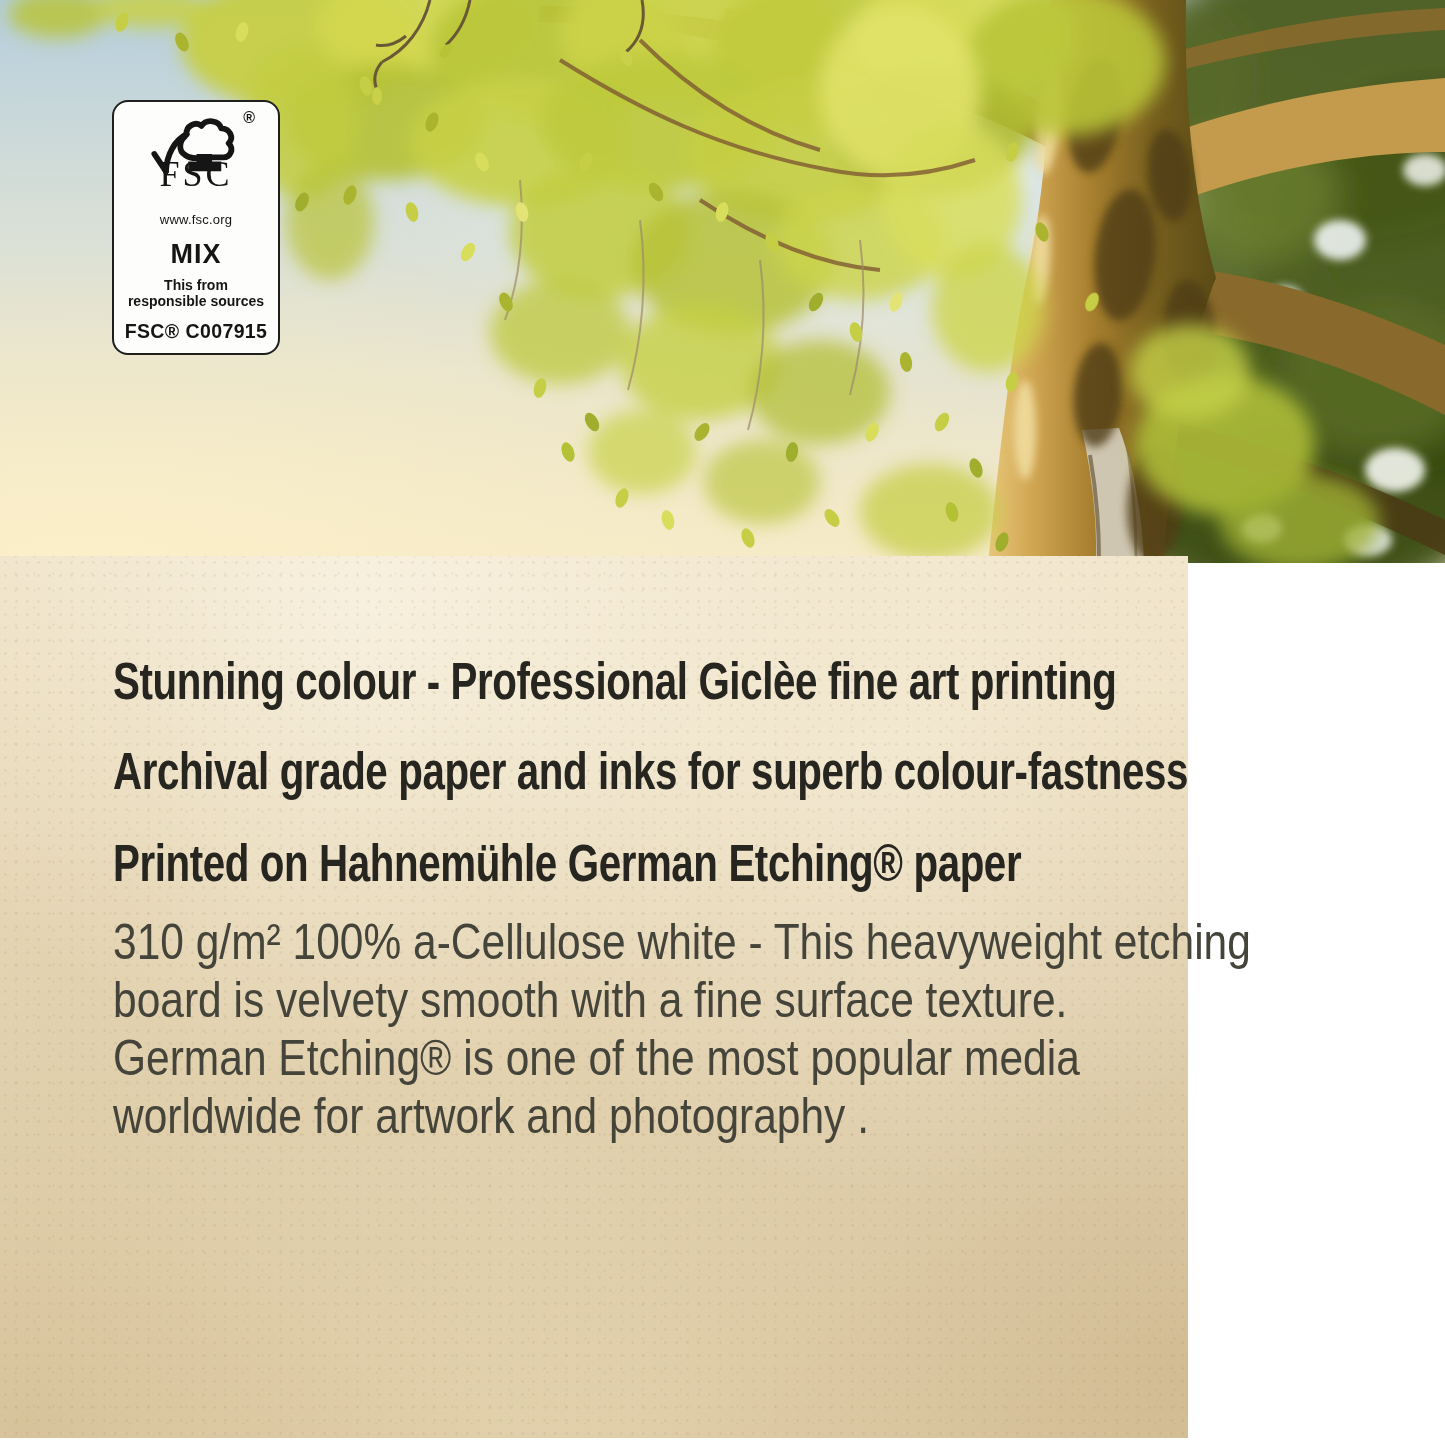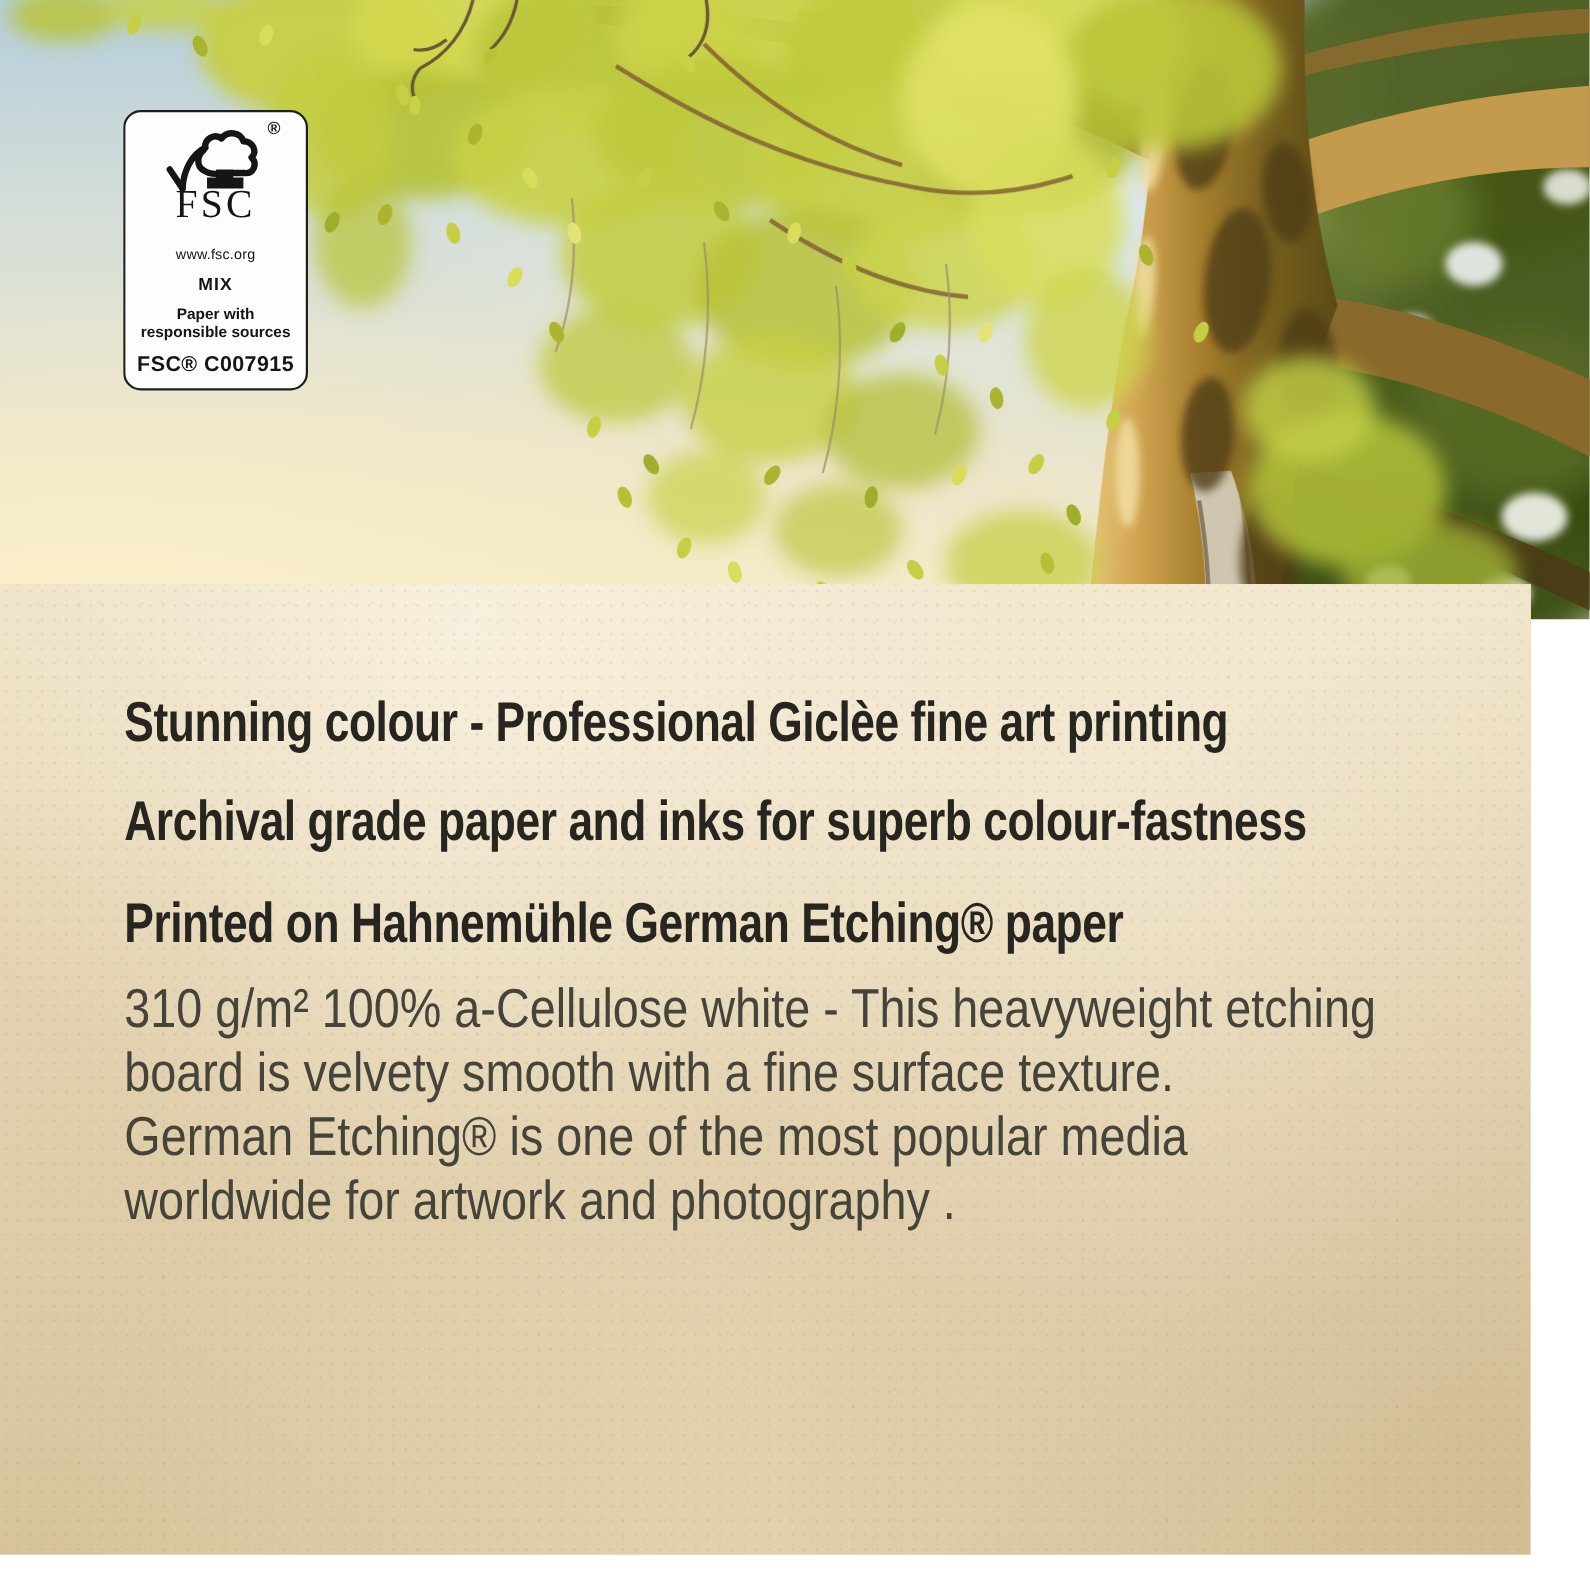--- a/index.html
+++ b/index.html
@@ -14,26 +14,26 @@
   .fsc{position:absolute;left:112px;top:100px;width:168px;height:255px;box-sizing:border-box;
     background:#fdfdfb;border:2.5px solid #1f1f1f;border-radius:16px;
     display:flex;flex-direction:column;align-items:center;text-align:center;
     padding:12px 4px 10px;color:#151515;}
   .fsc-logo-wrap{position:relative;width:114px;height:80px;}
   .fsc-tree{position:absolute;left:8px;top:2px;width:94px;height:76px;}
   .fsc-reg{position:absolute;right:-2px;top:-5px;font-size:16px;font-weight:700;}
   .fsc-acronym{font-family:"Liberation Serif",serif;font-weight:400;font-size:36px;
     line-height:1;letter-spacing:3px;margin-top:2px;}
   .fsc-url{font-size:13px;margin-top:20px;letter-spacing:.2px;}
-  .fsc-mix{font-weight:700;font-size:16px;line-height:1;margin-top:14px;letter-spacing:1px;}
+  .fsc-mix{font-weight:700;font-size:27px;line-height:1;margin-top:14px;letter-spacing:1px;}
   .fsc-claim{font-weight:700;font-size:14px;line-height:1.18;margin-top:9px;}
   .fsc-license{font-weight:700;font-size:19.5px;margin-top:10px;letter-spacing:.4px;text-align:center;}
 
   
-  .panel{position:absolute;left:0;top:531px;width:1391px;height:882px;
+  .panel{position:absolute;left:0;top:556px;width:1188px;height:882px;
     background-color:#ebdec1;
     background-image:
       radial-gradient(circle at 30% 6%,  rgba(255,252,242,.55), rgba(255,252,242,0) 40%),
       radial-gradient(circle at 75% 25%, rgba(255,250,238,.30), rgba(255,250,238,0) 38%),
       radial-gradient(circle at 48% 58%, rgba(199,172,124,.22), rgba(199,172,124,0) 45%),
       radial-gradient(circle at 100% 92%,rgba(178,148,100,.38), rgba(178,148,100,0) 48%),
       radial-gradient(circle at 2% 98%,  rgba(188,160,112,.32), rgba(188,160,112,0) 42%),
       radial-gradient(circle at 12% 35%, rgba(210,186,140,.25), rgba(210,186,140,0) 35%),
       linear-gradient(180deg,#f1e5cb 0%,#ecdfc2 28%,#e8d9b9 70%,#e4d3af 100%);}
   .panel::after{content:"";position:absolute;inset:0;z-index:1;pointer-events:none;
@@ -261,21 +261,21 @@
             <path d="M44 25 C37 31 36 42 44 47 C48 50 53 51 58 51"></path>
           </g>
           <path d="M58 46 L58 55 L48 55 L48 67 L88 67 L88 55 L77 55 L77 46 Z" fill="#151515"></path>
         </svg>
         <span class="fsc-reg">®</span>
       </div>
       <div class="fsc-acronym">FSC</div>
       <div class="fsc-url">www.fsc.org</div>
       <div class="fsc-mix">MIX</div>
       <div class="fsc-claim">
-        <div>Paper with</div>
+        <div>This from</div>
         <div>responsible sources</div>
       </div>
       <div class="fsc-license">FSC® C007915</div>
     </aside>
   </section>
 
   <section class="panel">
     <h2 class="head h1">Stunning colour - Professional Giclèe fine art printing</h2>
     <h2 class="head h2">Archival grade paper and inks for superb colour-fastness</h2>
     <h2 class="head h3">Printed on Hahnemühle German Etching® paper</h2>

